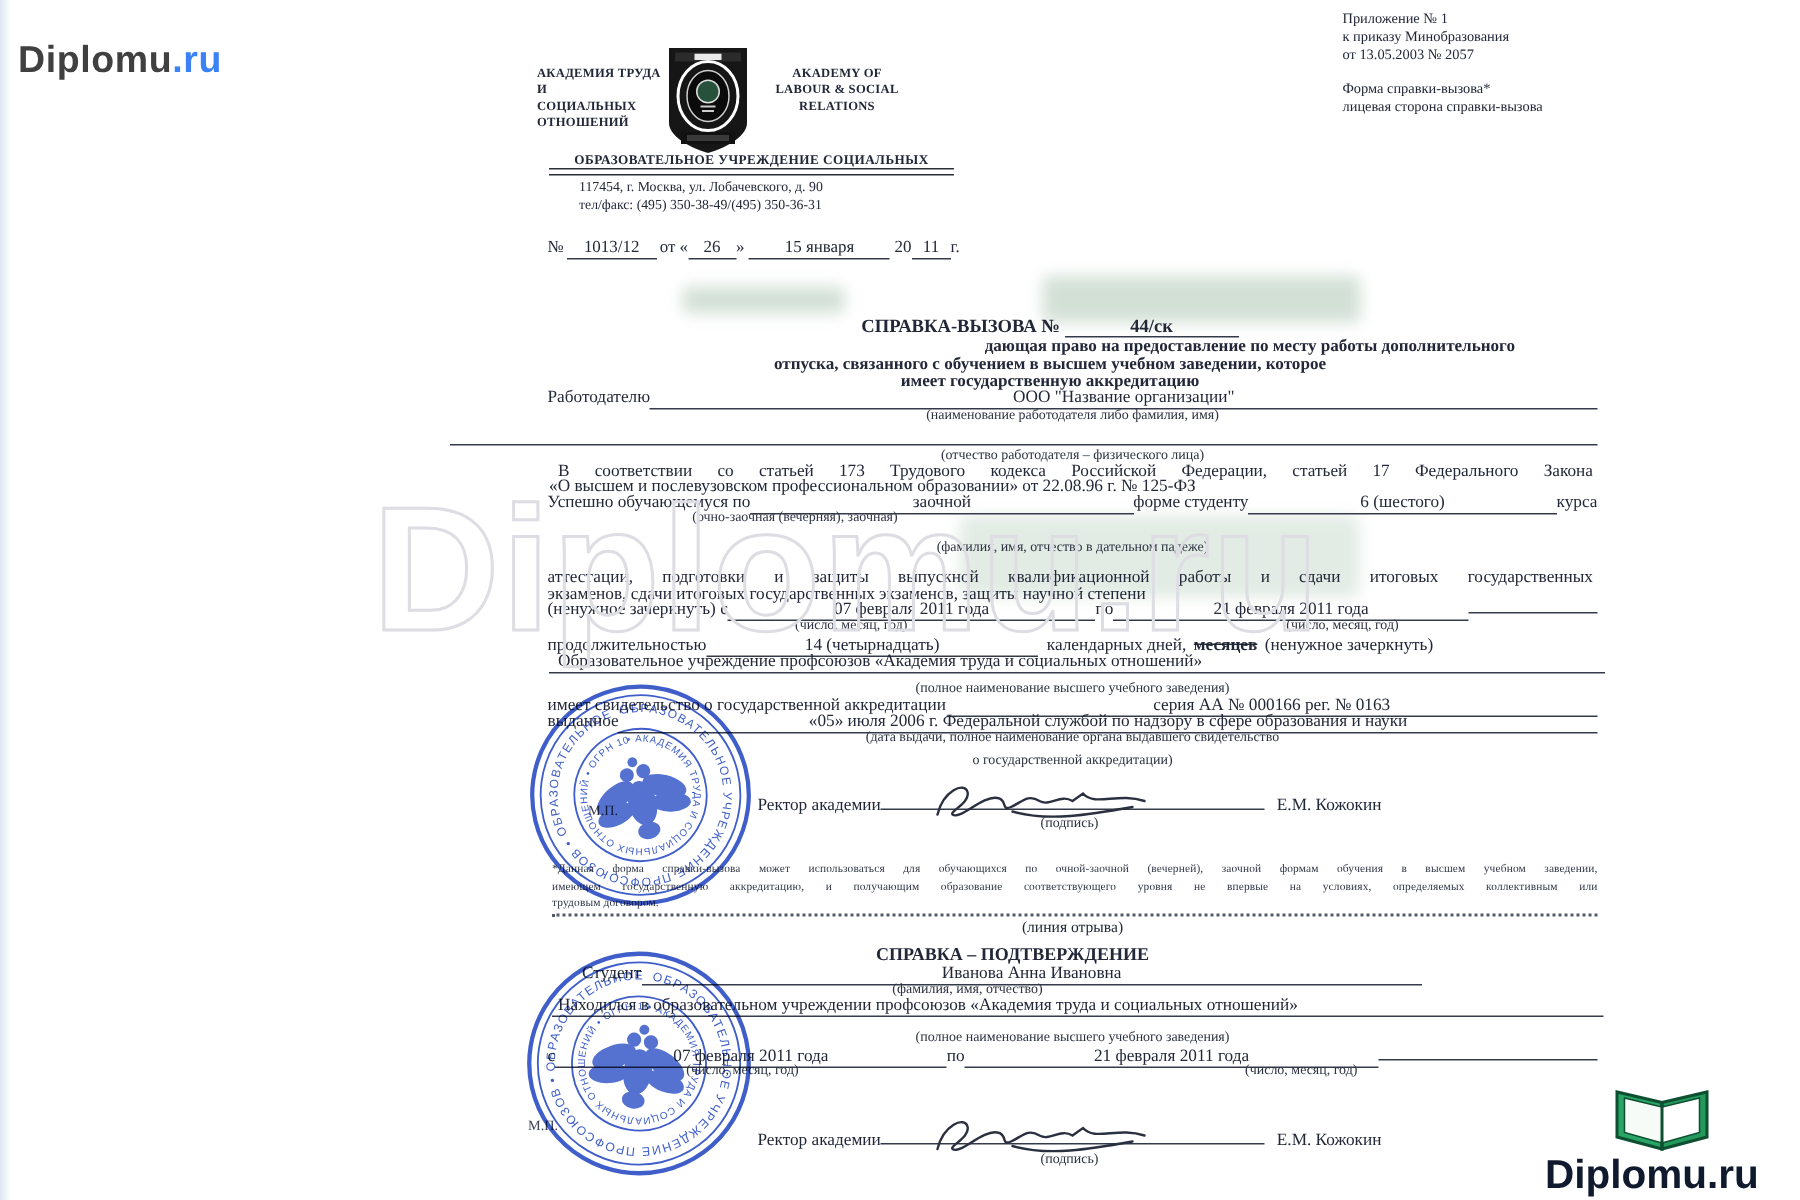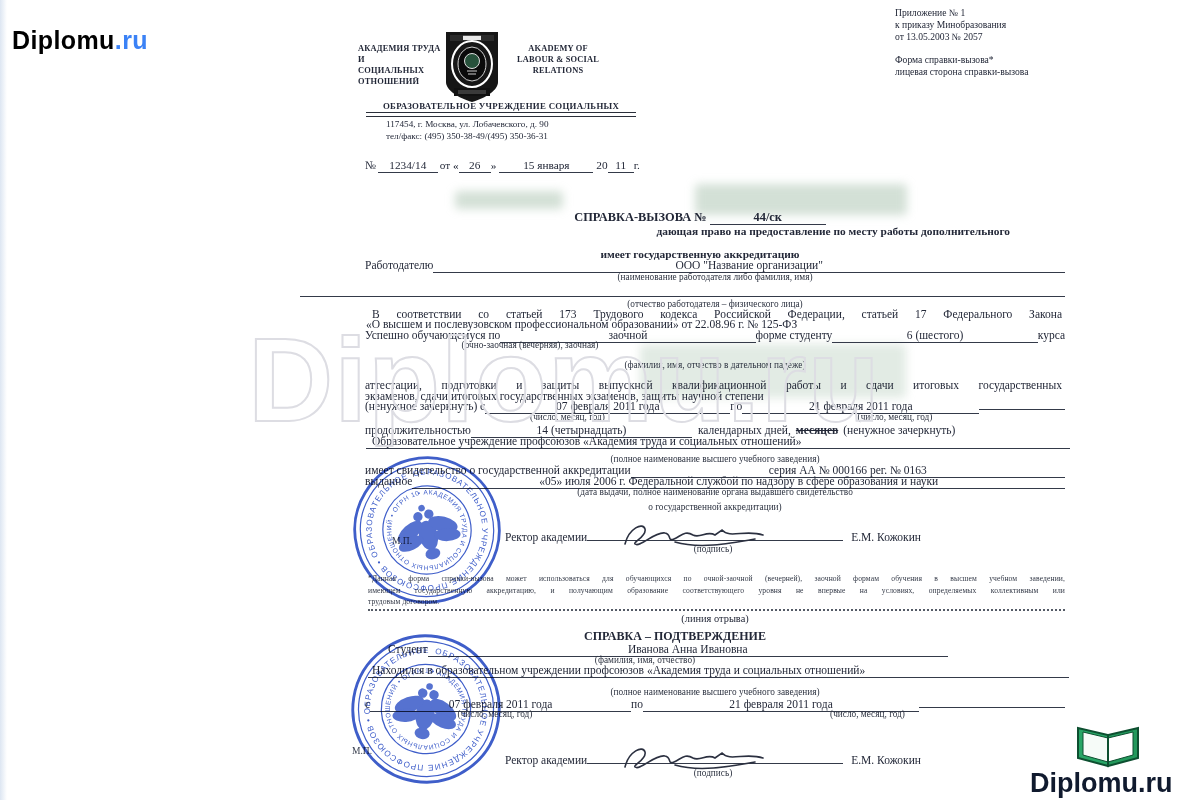--- a/index.html
+++ b/index.html
@@ -50,21 +50,21 @@
 
 <div id="page">
 
   <div id="edge"></div>
 
   <div class="blurbox" style="left:455px;top:191px;width:108px;height:18px;"></div>
   <div class="blurbox" style="left:695px;top:184px;width:212px;height:31px;"></div>
   <div class="blurbox" style="left:640px;top:344px;width:266px;height:54px;background:rgba(151,182,158,.28);"></div>
 
   <div id="logo-top">
-    <span style="color:#000000;">Diplomu</span><span style="color:#3b82f6;">.ru</span>
+    <span style="color:#404040;">Diplomu</span><span style="color:#3b82f6;">.ru</span>
   </div>
 
   <div class="abs att doc" style="left:895px;top:7px;">
     <div>Приложение № 1</div>
     <div>к приказу Минобразования</div>
     <div>от 13.05.2003 № 2057</div>
     <div style="height:11px;"></div>
     <div>Форма справки-вызова*</div>
     <div>лицевая сторона справки-вызова</div>
   </div>
@@ -95,37 +95,38 @@
 
   <div class="abs org-line doc" style="left:366px;top:101px;width:270px;">ОБРАЗОВАТЕЛЬНОЕ УЧРЕЖДЕНИЕ СОЦИАЛЬНЫХ</div>
   <div class="abs dbl-rule doc" style="left:366px;top:112px;width:270px;"></div>
   <div class="abs addr doc" style="left:386px;top:119px;">
     <div>117454, г. Москва, ул. Лобачевского, д. 90</div>
     <div>тел/факс: (495) 350-38-49/(495) 350-36-31</div>
   </div>
 
   <div class="row flexrow nw doc" style="left:365px;top:159px;font-size:11.3px;">
     <span>№</span>
-    <span class="seg" style="min-width:54px;margin:0 2px;">1234/14</span>
+    <span class="seg" style="min-width:54px;margin:0 2px;">1013/12</span>
     <span>от «</span>
     <span class="seg" style="min-width:26px;">26</span>
     <span>»</span>
     <span class="seg" style="min-width:88px;margin:0 3px;">15 января</span>
     <span>20</span>
     <span class="seg" style="min-width:20px;">11</span>
     <span>г.</span>
   </div>
 
   <div id="watermark">Diplomu.ru</div>
 
   <div class="row bold nw doc" style="left:390px;top:211px;width:620px;text-align:center;font-size:12.4px;">
     <span>СПРАВКА-ВЫЗОВА №</span>
     <span class="seg" style="display:inline-block;min-width:110px;">44/ск</span>
   </div>
   <div class="row bold doc" style="left:390px;top:225px;width:620px;text-align:right;font-size:11.4px;">дающая право на предоставление по месту работы дополнительного</div>
+  <div class="row bold doc" style="left:390px;top:236.5px;width:620px;text-align:center;font-size:11.4px;">отпуска, связанного с обучением в высшем учебном заведении, которое</div>
   <div class="row bold doc" style="left:390px;top:248px;width:620px;text-align:center;font-size:11.4px;">имеет государственную аккредитацию</div>
 
   <div class="row flexrow nw doc" style="left:365px;top:258.5px;width:700px;">
     <span>Работодателю</span>
     <span class="seg" style="flex:1;">ООО "Название организации"</span>
   </div>
   <div class="cap doc" style="left:365px;top:272px;width:700px;">(наименование работодателя либо фамилия, имя)</div>
   <div class="abs useg doc" style="left:300px;top:296px;width:765px;height:0;"></div>
   <div class="cap doc" style="left:365px;top:299px;width:700px;">(отчество работодателя – физического лица)</div>
 

